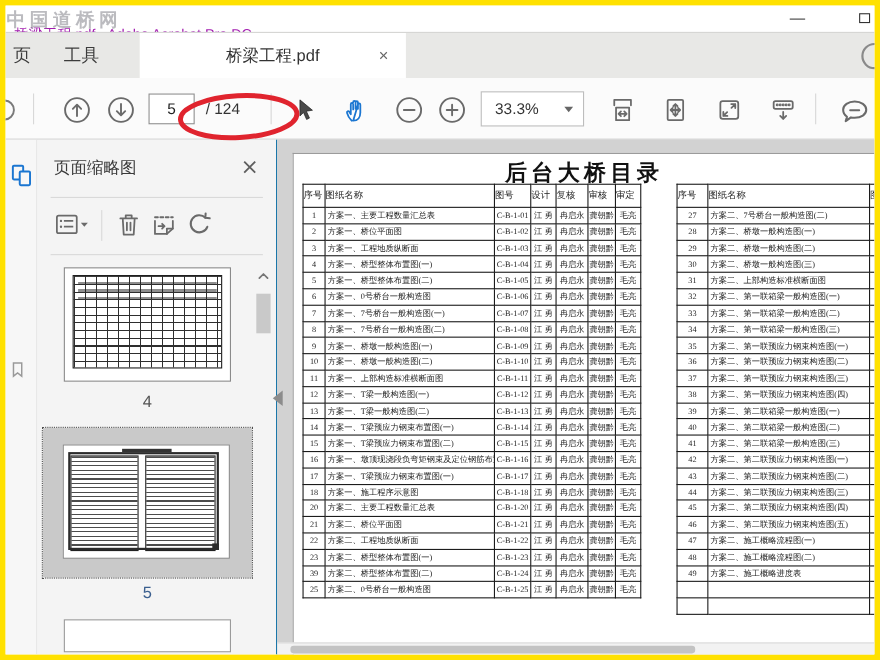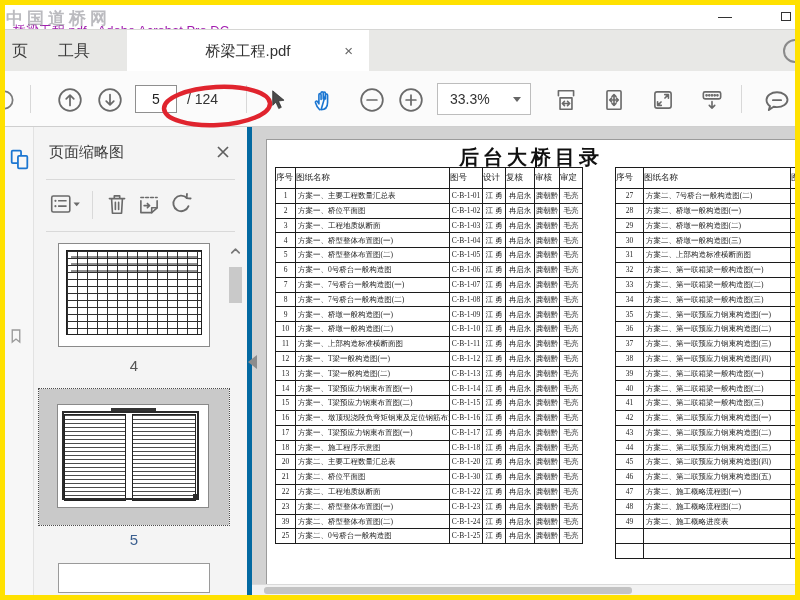--- a/index.html
+++ b/index.html
@@ -38,21 +38,21 @@
   .zoom-box .zval{position:absolute;left:12px;top:7px;font-size:14px;color:#333;}
   .zoom-box .caret{position:absolute;right:9px;top:13px;width:0;height:0;border-left:4.5px solid transparent;border-right:4.5px solid transparent;border-top:5px solid #666;}
   .red-ellipse{position:absolute;left:156px;top:78px;pointer-events:none;z-index:30;}
 
   
   .bodyrow{position:relative;height:468px;display:flex;}
 
   .navstrip{position:relative;width:29px;height:100%;background:#f7f7f7;border-right:1px solid #e2e2e2;flex:none;}
   .navstrip .nav-ico{position:absolute;left:2px;}
 
-  .panel{position:relative;width:218px;height:100%;background:#f4f4f4;border-right:5px solid #0369a1;flex:none;}
+  .panel{position:relative;width:218px;height:100%;background:#f4f4f4;border-right:1px solid #0369a1;flex:none;}
   .panel-header{position:relative;height:52px;}
   .panel-title{position:absolute;left:15px;top:16px;font-size:15px;color:#3a3a3a;}
   .panel-close{position:absolute;right:14px;top:15px;width:20px;height:20px;}
   .panel-hr{position:absolute;left:12px;right:12px;height:1px;background:#d9d9d9;}
   .panel-tools{position:relative;height:52px;}
   .ptool{position:absolute;top:12px;width:26px;height:26px;}
   .thumbs{position:absolute;left:0;right:0;top:106px;bottom:0;overflow:hidden;}
 
   .thumb-page{position:relative;width:152px;height:104px;background:#fff;border:1px solid #8a8a8a;}
   .grid{position:absolute;left:7px;right:7px;top:6px;bottom:11px;border:1px solid #1f1f1f;
@@ -492,21 +492,21 @@
                   <td class="name">方案二、主要工程数量汇总表</td>
                   <td>C-B-1-20</td>
                   <td>江 勇</td>
                   <td>冉启永</td>
                   <td>龚朝黔</td>
                   <td>毛亮</td>
                 </tr>
                 <tr>
                   <td>21</td>
                   <td class="name">方案二、桥位平面图</td>
-                  <td>C-B-1-30</td>
+                  <td>C-B-1-21</td>
                   <td>江 勇</td>
                   <td>冉启永</td>
                   <td>龚朝黔</td>
                   <td>毛亮</td>
                 </tr>
                 <tr>
                   <td>22</td>
                   <td class="name">方案二、工程地质纵断面</td>
                   <td>C-B-1-22</td>
                   <td>江 勇</td>

